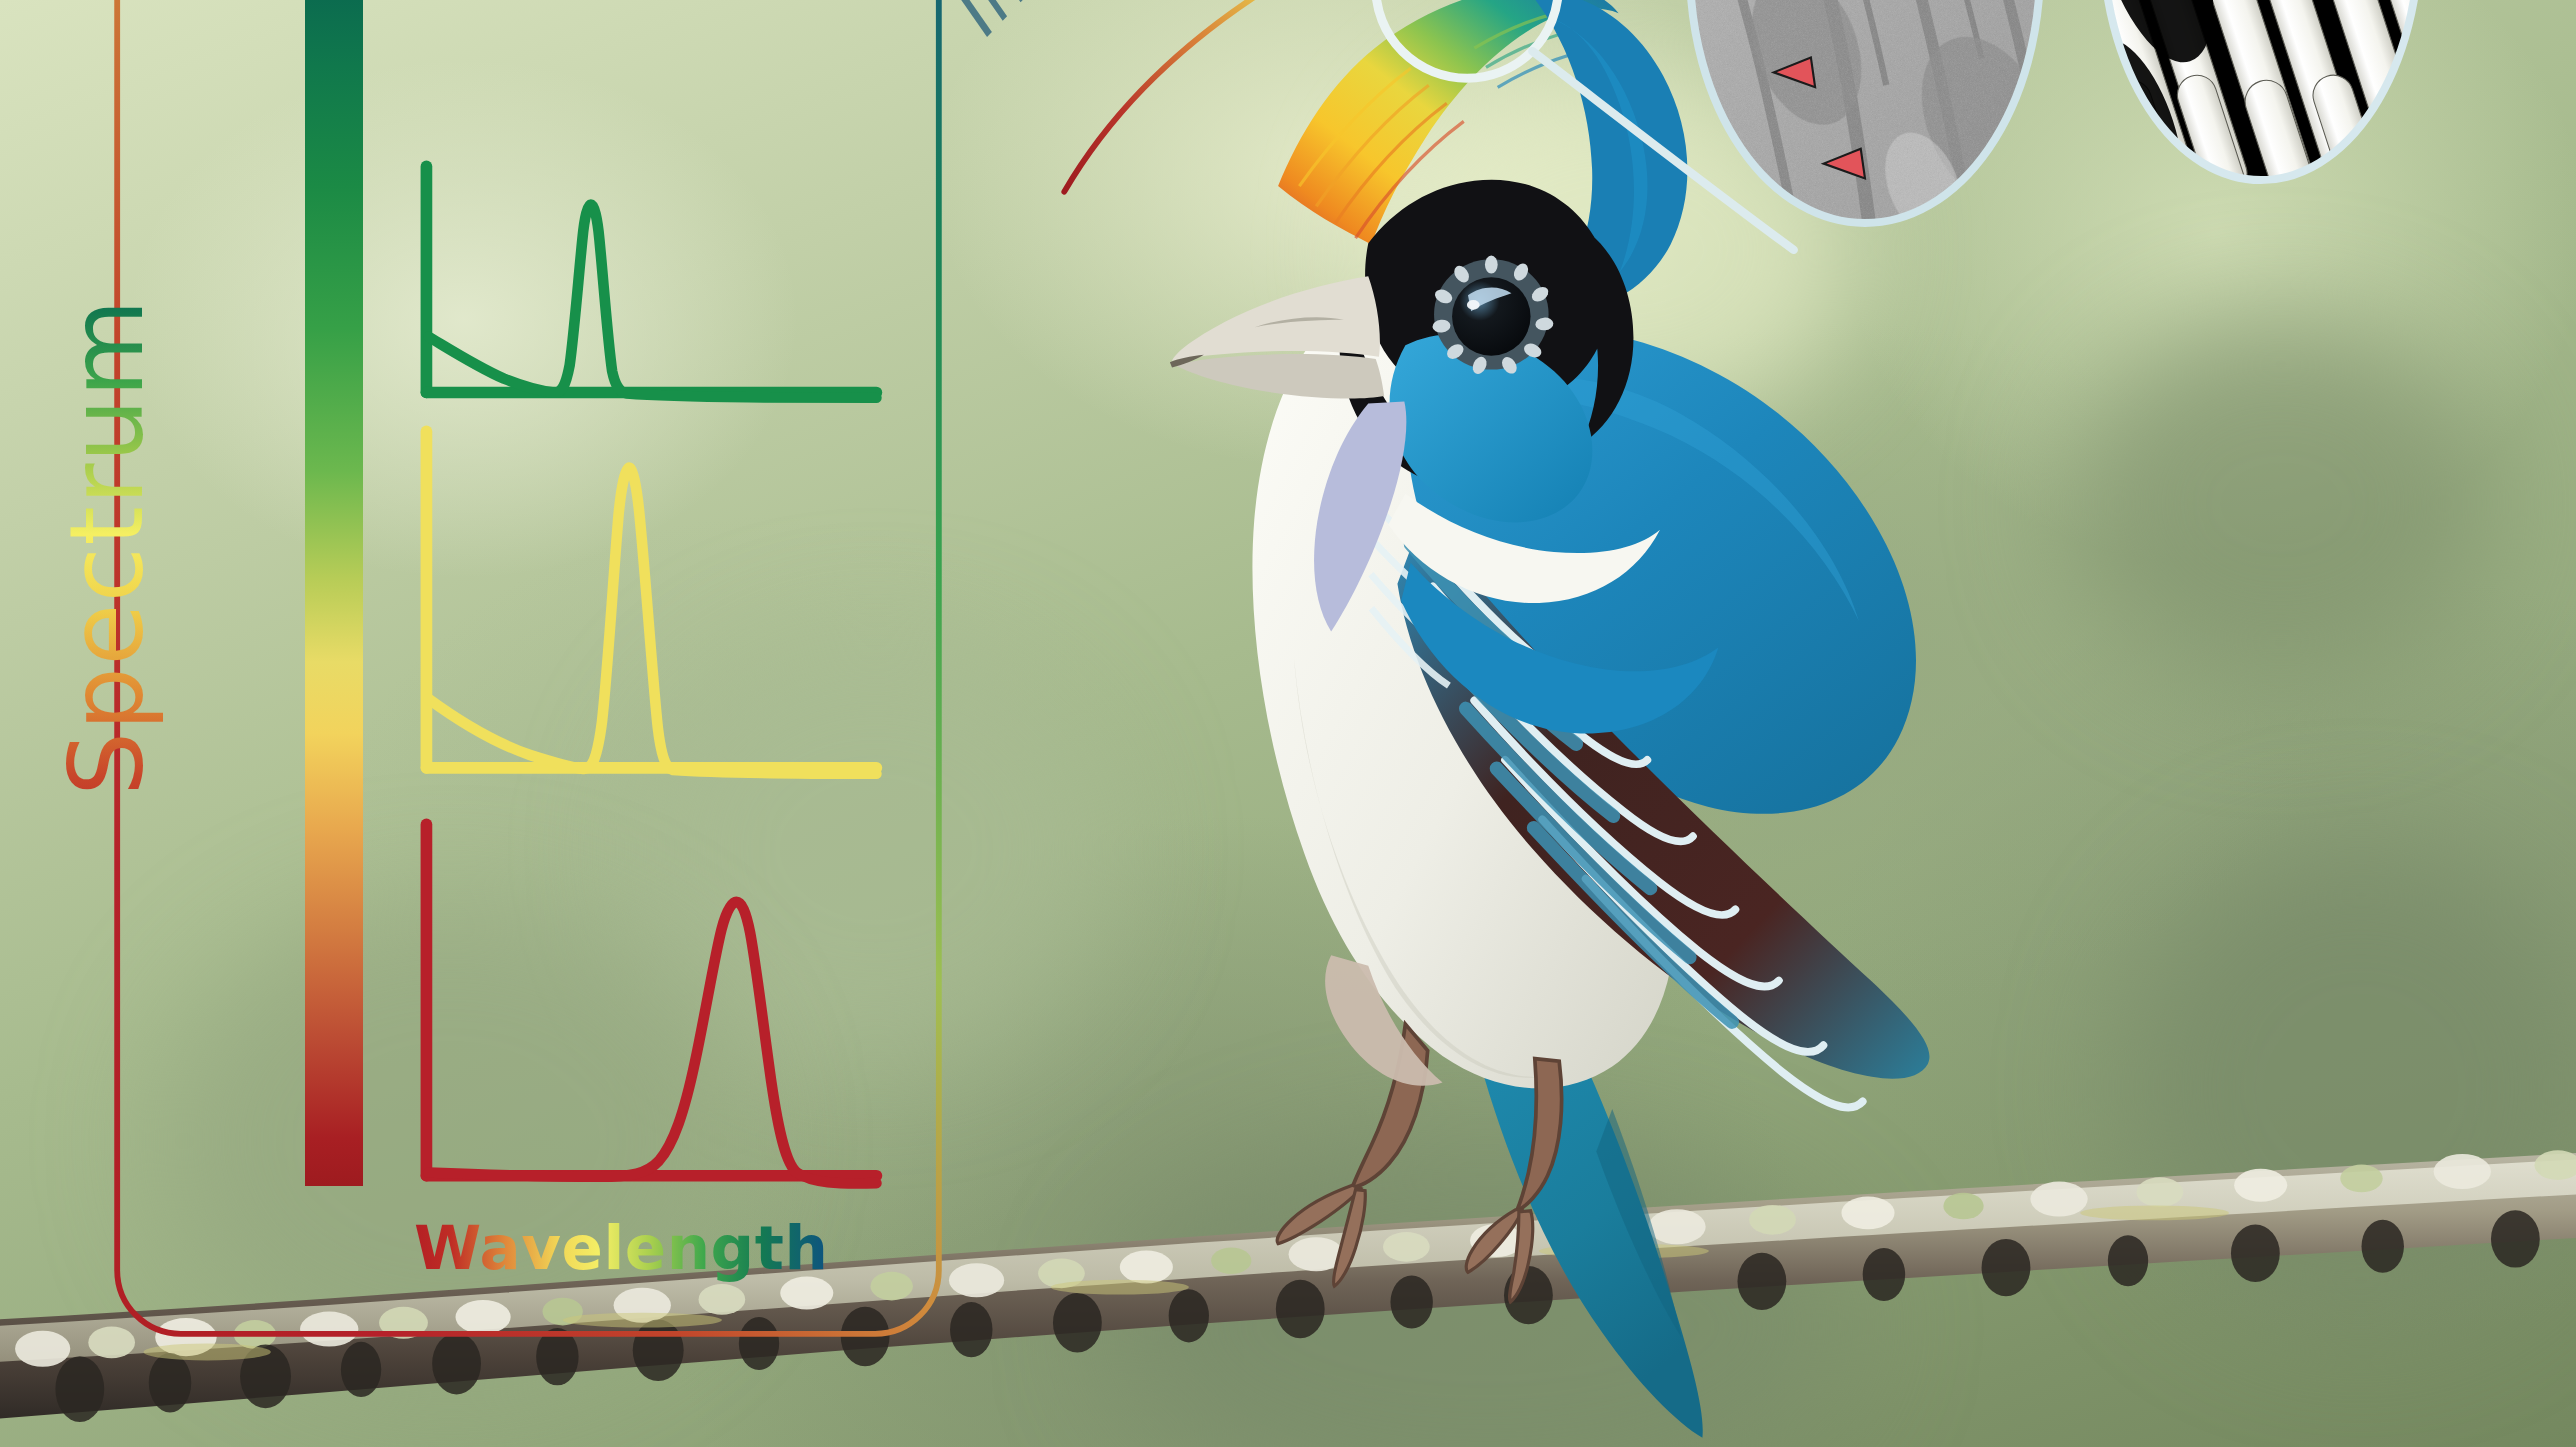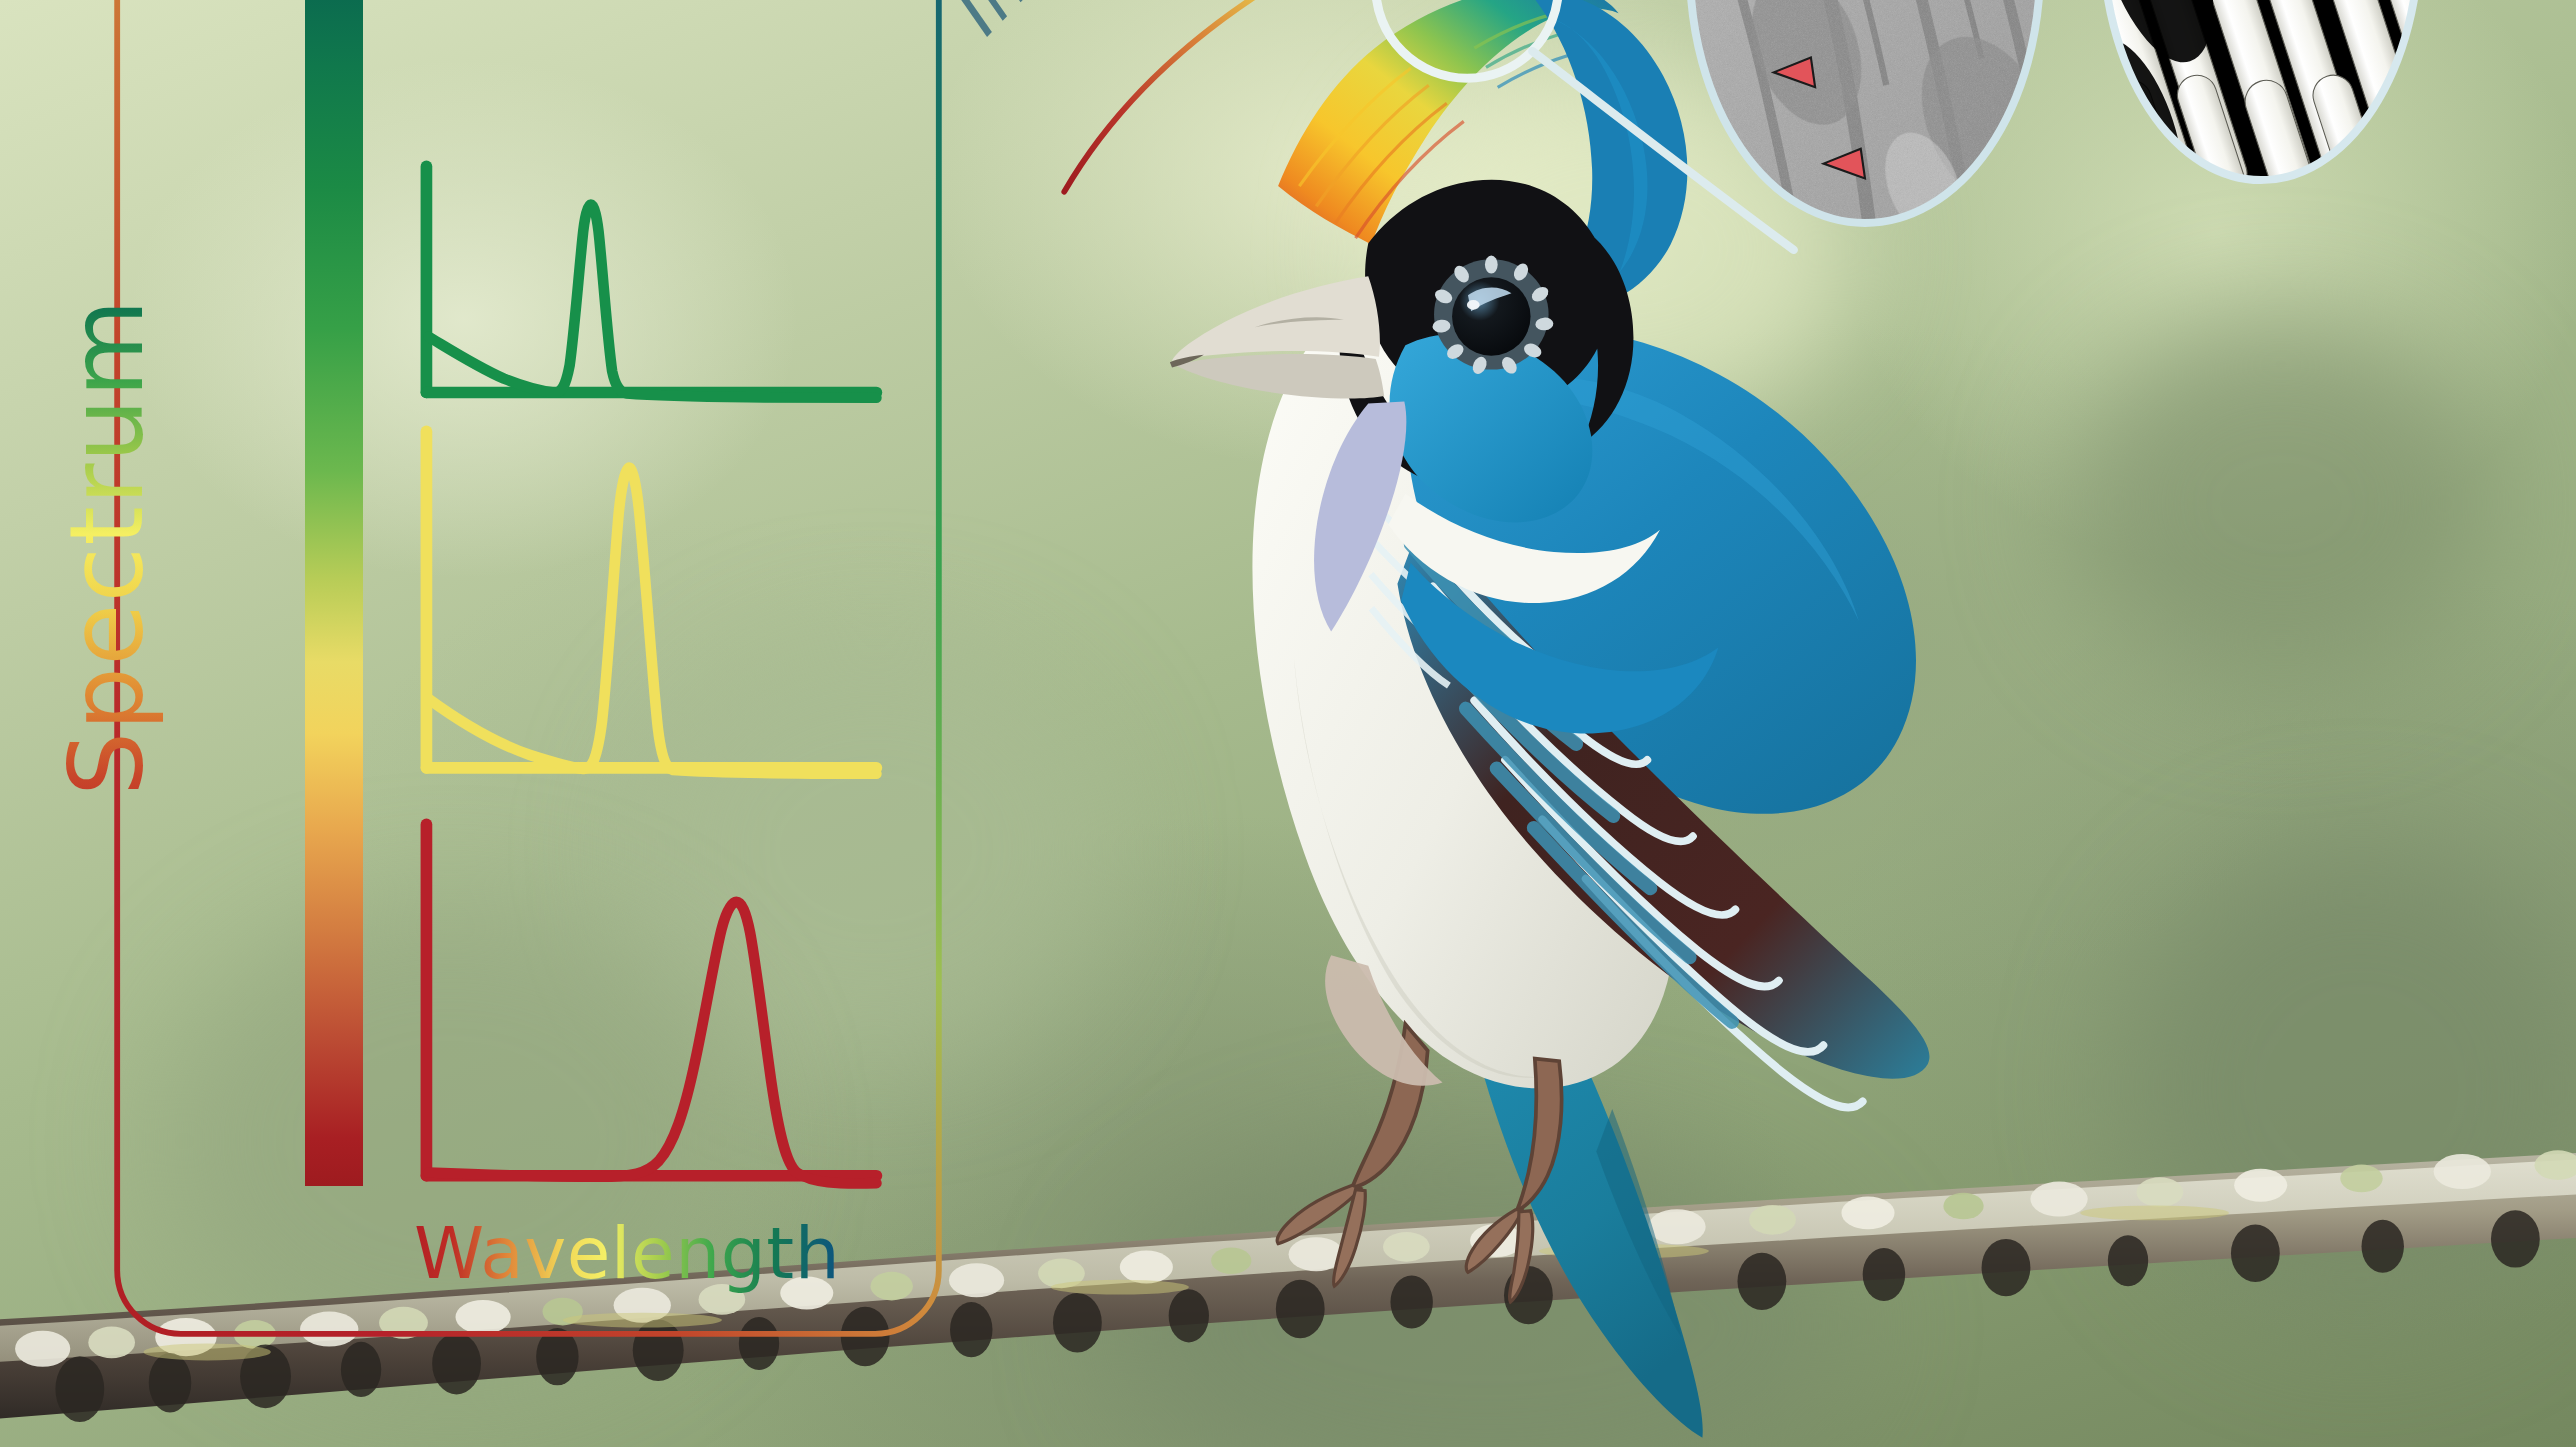--- a/index.html
+++ b/index.html
@@ -49,21 +49,21 @@
       #0b6b4f 0%, #10784c 6%, #1b8a45 16%, #36a047 28%,
       #6cb84e 40%, #b7cc57 49%, #e8db66 56%, #f2d35c 62%,
       #e8a84e 70%, #d27a40 79%, #bb4a33 88%, #a81f23 96%, #9e1b1f 100%);}
 
   
   .plot{position:absolute;}
   .plot svg{overflow:visible;}
 
   
   #wavelength-label{position:absolute;left:414px;top:1212px;
-    font-size:71px;font-weight:400;letter-spacing:0.5px;
+    font-size:61px;font-weight:700;letter-spacing:0.5px;
     font-family:"DejaVu Sans", sans-serif;
     background:linear-gradient(90deg,#b41f24 0%,#bf2d25 9%,#e0883a 22%,#f1d757 35%,#f4ef66 45%,#a9cf4e 57%,#3fa84c 70%,#147a52 84%,#0d5380 100%);
     -webkit-background-clip:text;background-clip:text;color:transparent;
     -webkit-text-fill-color:transparent;white-space:nowrap;}
 
   
   #incident-label{position:absolute;left:998px;top:-32px;
     font-size:70px;font-style:italic;color:#4d7a86;
     font-family:"DejaVu Sans", sans-serif;white-space:nowrap;
     transform:rotate(-46deg);transform-origin:left bottom;letter-spacing:1.1px;}

